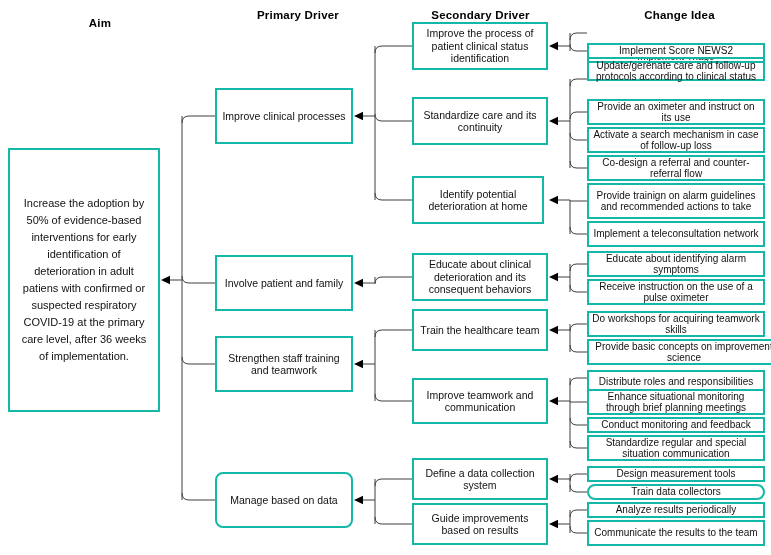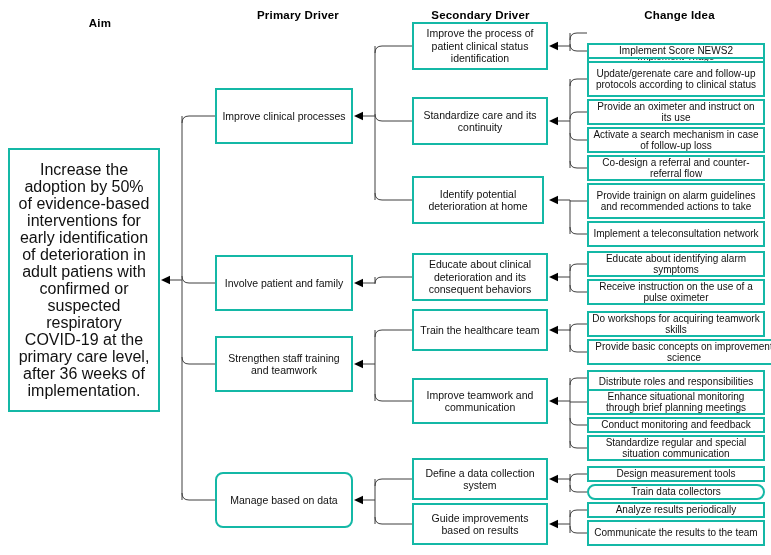--- a/index.html
+++ b/index.html
@@ -35,21 +35,21 @@
     text-align:center;
     font-size:10px;
     line-height:11.5px;
     padding:1px 2px;
     color:#111;
     z-index:3;
   }
   .node span{display:block;width:100%;}
 
   .aim-box{
-    font-size:16px;
+    font-size:11px;
     line-height:17px;
     padding:6px 8px;
   }
   .pd-box{font-size:10.5px;line-height:12.5px;}
   .sd-box{font-size:10.5px;line-height:12.5px;}
   .ci-box{font-size:10px;line-height:11.2px;}
 
   
   #wires{
     position:absolute;left:0;top:0;width:771px;height:555px;
@@ -177,21 +177,21 @@
     </div>
     <div class="node sd-box" style="left: 412px; top: 503px; width: 136px; height: 42px;">
       <span>Guide improvements based on results</span>
     </div>
     <div class="node ci-box" style="left: 587px; top: 25px; width: 178px; height: 16px; margin-top: 24px;">
       <span>Implement Triage</span>
     </div>
     <div class="node ci-box" style="left: 587px; top: 43px; width: 178px; height: 16px;">
       <span>Implement Score NEWS2</span>
     </div>
-    <div class="node ci-box" style="left: 587px; top: 61px; width: 178px; height: 36px;">
+    <div class="node ci-box" style="left: 587px; top: 61px; width: 178px; height: 20px;">
       <span>Update/gerenate care and follow-up protocols according to clinical status</span>
     </div>
     <div class="node ci-box" style="left: 587px; top: 99px; width: 178px; height: 26px;">
       <span>Provide an oximeter and instruct on its use</span>
     </div>
     <div class="node ci-box" style="left: 587px; top: 127px; width: 178px; height: 26px;">
       <span>Activate a search mechanism in case of follow-up loss</span>
     </div>
     <div class="node ci-box" style="left: 587px; top: 155px; width: 178px; height: 26px;">
       <span>Co-design a referral and counter-referral flow</span>

